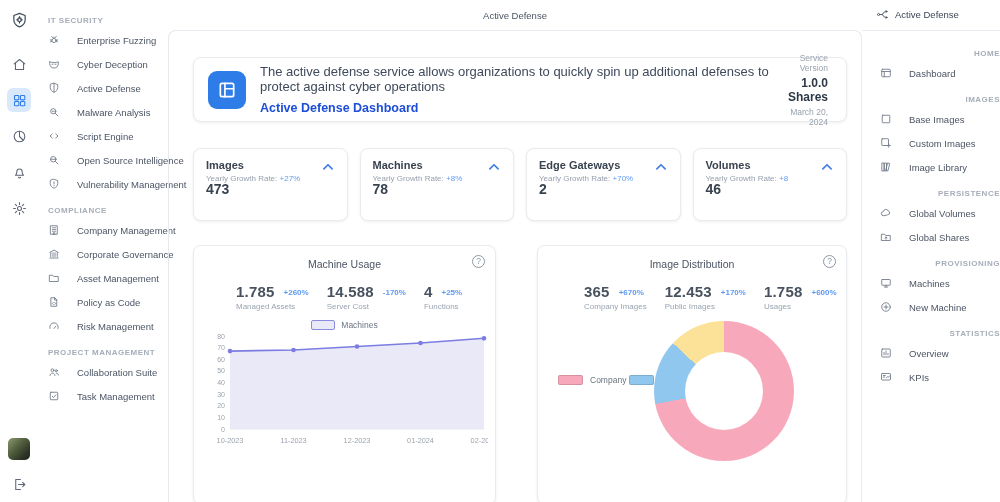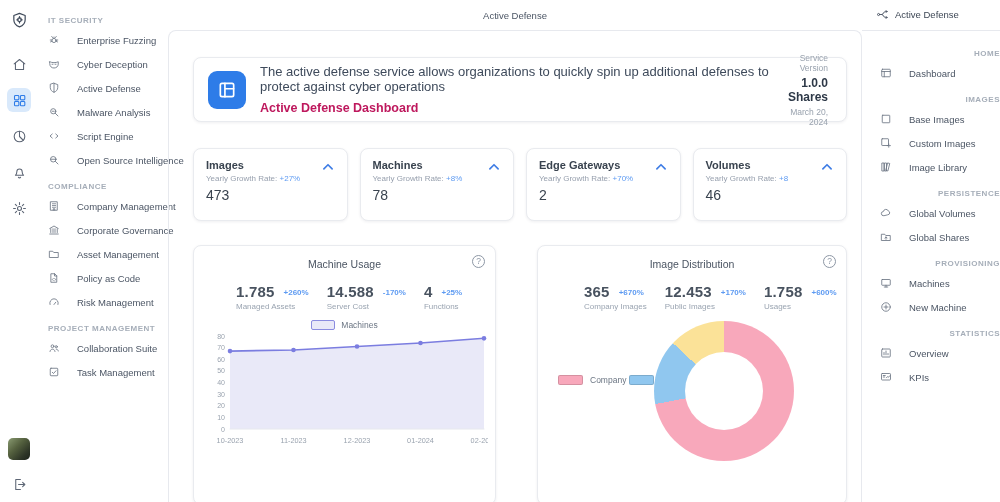--- a/index.html
+++ b/index.html
@@ -45,31 +45,31 @@
   .panel { position:absolute; left:168px; top:30px; width:694px; height:472px;
            border:1px solid #e7e9ee; border-bottom:none; border-radius:8px 8px 0 0;
            padding:26px 14px 0 24px; }
   .card { background:#fff; border:1px solid #e9ebef; border-radius:8px; box-shadow:0 1px 3px rgba(25,35,60,.07); }
 
   .banner { display:flex; align-items:center; height:65px; padding:12px 18px 12px 14px; }
   .banner-ic { width:38px; height:38px; border-radius:9px; background:#2e7ce8; color:#fff;
                display:flex; align-items:center; justify-content:center; margin-right:14px; flex:0 0 auto; }
   .banner-ic svg { width:20px; height:20px; stroke-width:2; }
   .banner-desc { font-size:13px; color:#3e4a5b; }
-  .banner-title { font-size:12.5px; font-weight:bold; color:#be185d; margin-top:7px; }
+  .banner-title { font-size:12.5px; font-weight:bold; color:#1d4ed8; margin-top:7px; }
   .banner-ver { margin-left:auto; text-align:right; }
   .v-muted { font-size:8.5px; color:#99a2ae; }
   .v-main  { font-size:12px; font-weight:bold; color:#2d3847; margin:3px 0; }
 
   .stats-row { display:flex; gap:12px; margin-top:26px; }
   .stat-card { flex:1; position:relative; height:73px; padding:10px 12px; }
   .sc-title { font-size:11px; font-weight:bold; color:#39434f; }
   .sc-sub { font-size:8px; color:#969fad; margin-top:3px; white-space:nowrap; }
   .sc-delta { color:#5e9bf2; }
-  .sc-value { position:absolute; left:12px; bottom:17px; font-size:14px; font-weight:normal; color:#39434f; }
+  .sc-value { position:absolute; left:12px; bottom:23px; font-size:14px; font-weight:bold; color:#39434f; }
   .sc-chevron { position:absolute; right:10px; top:9px; width:18px; height:18px; color:#3f7de5; cursor:pointer; }
   .sc-chevron svg { width:18px; height:18px; stroke-width:2.2; }
 
   .charts-row { display:flex; justify-content:space-between; margin-top:24px; }
   .chart-card { position:relative; height:260px; padding:10px 12px; }
   .cc-machine { width:303px; }
   .cc-image   { width:310px; }
   .cc-title { text-align:center; font-size:10.5px; color:#4a5462; margin-top:2px; }
   .help { position:absolute; right:10px; top:9px; width:13px; height:13px; border:1px solid #8d97a5; border-radius:50%;
           color:#8d97a5; font-size:8.5px; line-height:11px; text-align:center; cursor:pointer; }
@@ -205,20 +205,29 @@
   </div>
   <div class="nav-item">
     <span class="ic">
         <svg viewBox="0 0 24 24">
           <circle cx="10.5" cy="10.5" r="5.5"></circle>
           <path d="M14.8 14.8L20 20"></path>
           <path d="M5.2 10.5h10.6"></path>
         </svg>
       </span>
     <span>Open Source Intelligence</span>
+  </div>
+  <div class="nav-item">
+    <span class="ic">
+        <svg viewBox="0 0 24 24">
+          <path d="M12 2.5l7.5 2.8v5.7c0 4.7-3.2 8-7.5 9.5-4.3-1.5-7.5-4.8-7.5-9.5V5.3z"></path>
+          <path d="M12 7.5v4.5M12 15.2v.6"></path>
+        </svg>
+      </span>
+    <span>Vulnerability Management</span>
   </div>
 
   <div class="nav-head">COMPLIANCE</div>
 
   <div class="nav-item">
     <span class="ic">
         <svg viewBox="0 0 24 24">
           <rect x="5.5" y="3.5" width="13" height="17"></rect>
           <path d="M9 7.5h2M13 7.5h2M9 11h2M13 11h2M9 14.5h2M13 14.5h2M10.5 20.5v-3h3v3"></path>
         </svg>

